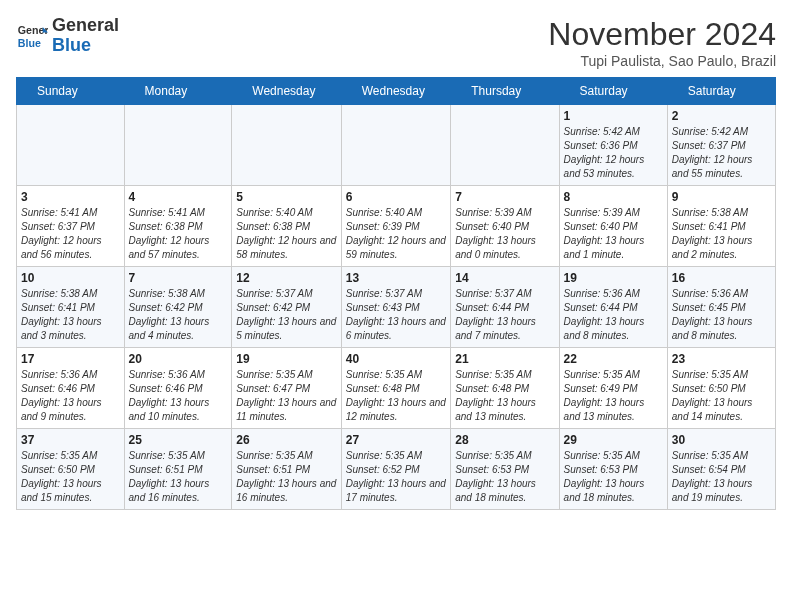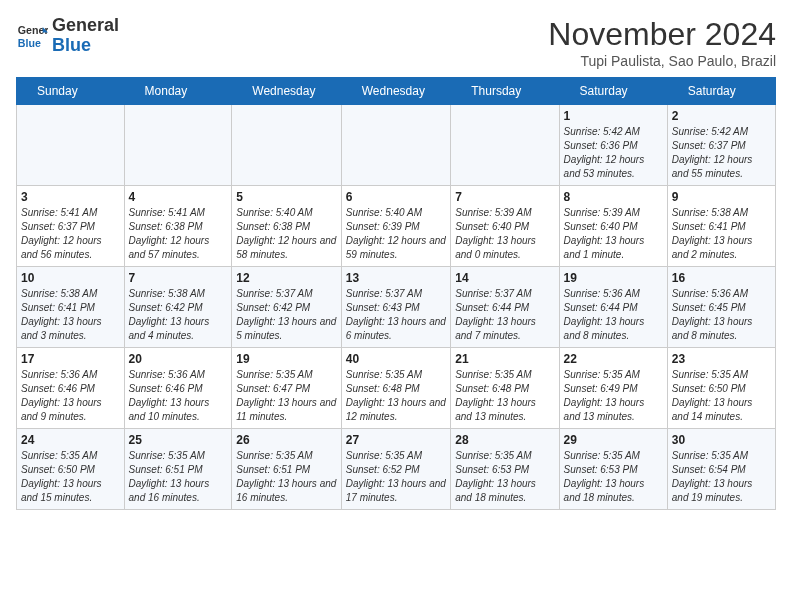--- a/index.html
+++ b/index.html
@@ -271,21 +271,21 @@
         </td>
         <td>
           <span class="day-num">23</span>
           <div class="day-info" style="white-space: pre-line;">Sunrise: 5:35 AM
 Sunset: 6:50 PM
 Daylight: 13 hours and 14 minutes.</div>
         </td>
       </tr>
       <tr>
         <td>
-          <span class="day-num">24</span>
+          <span class="day-num">37</span>
           <div class="day-info" style="white-space: pre-line;">Sunrise: 5:35 AM
 Sunset: 6:50 PM
 Daylight: 13 hours and 15 minutes.</div>
         </td>
         <td>
           <span class="day-num">25</span>
           <div class="day-info" style="white-space: pre-line;">Sunrise: 5:35 AM
 Sunset: 6:51 PM
 Daylight: 13 hours and 16 minutes.</div>
         </td>

